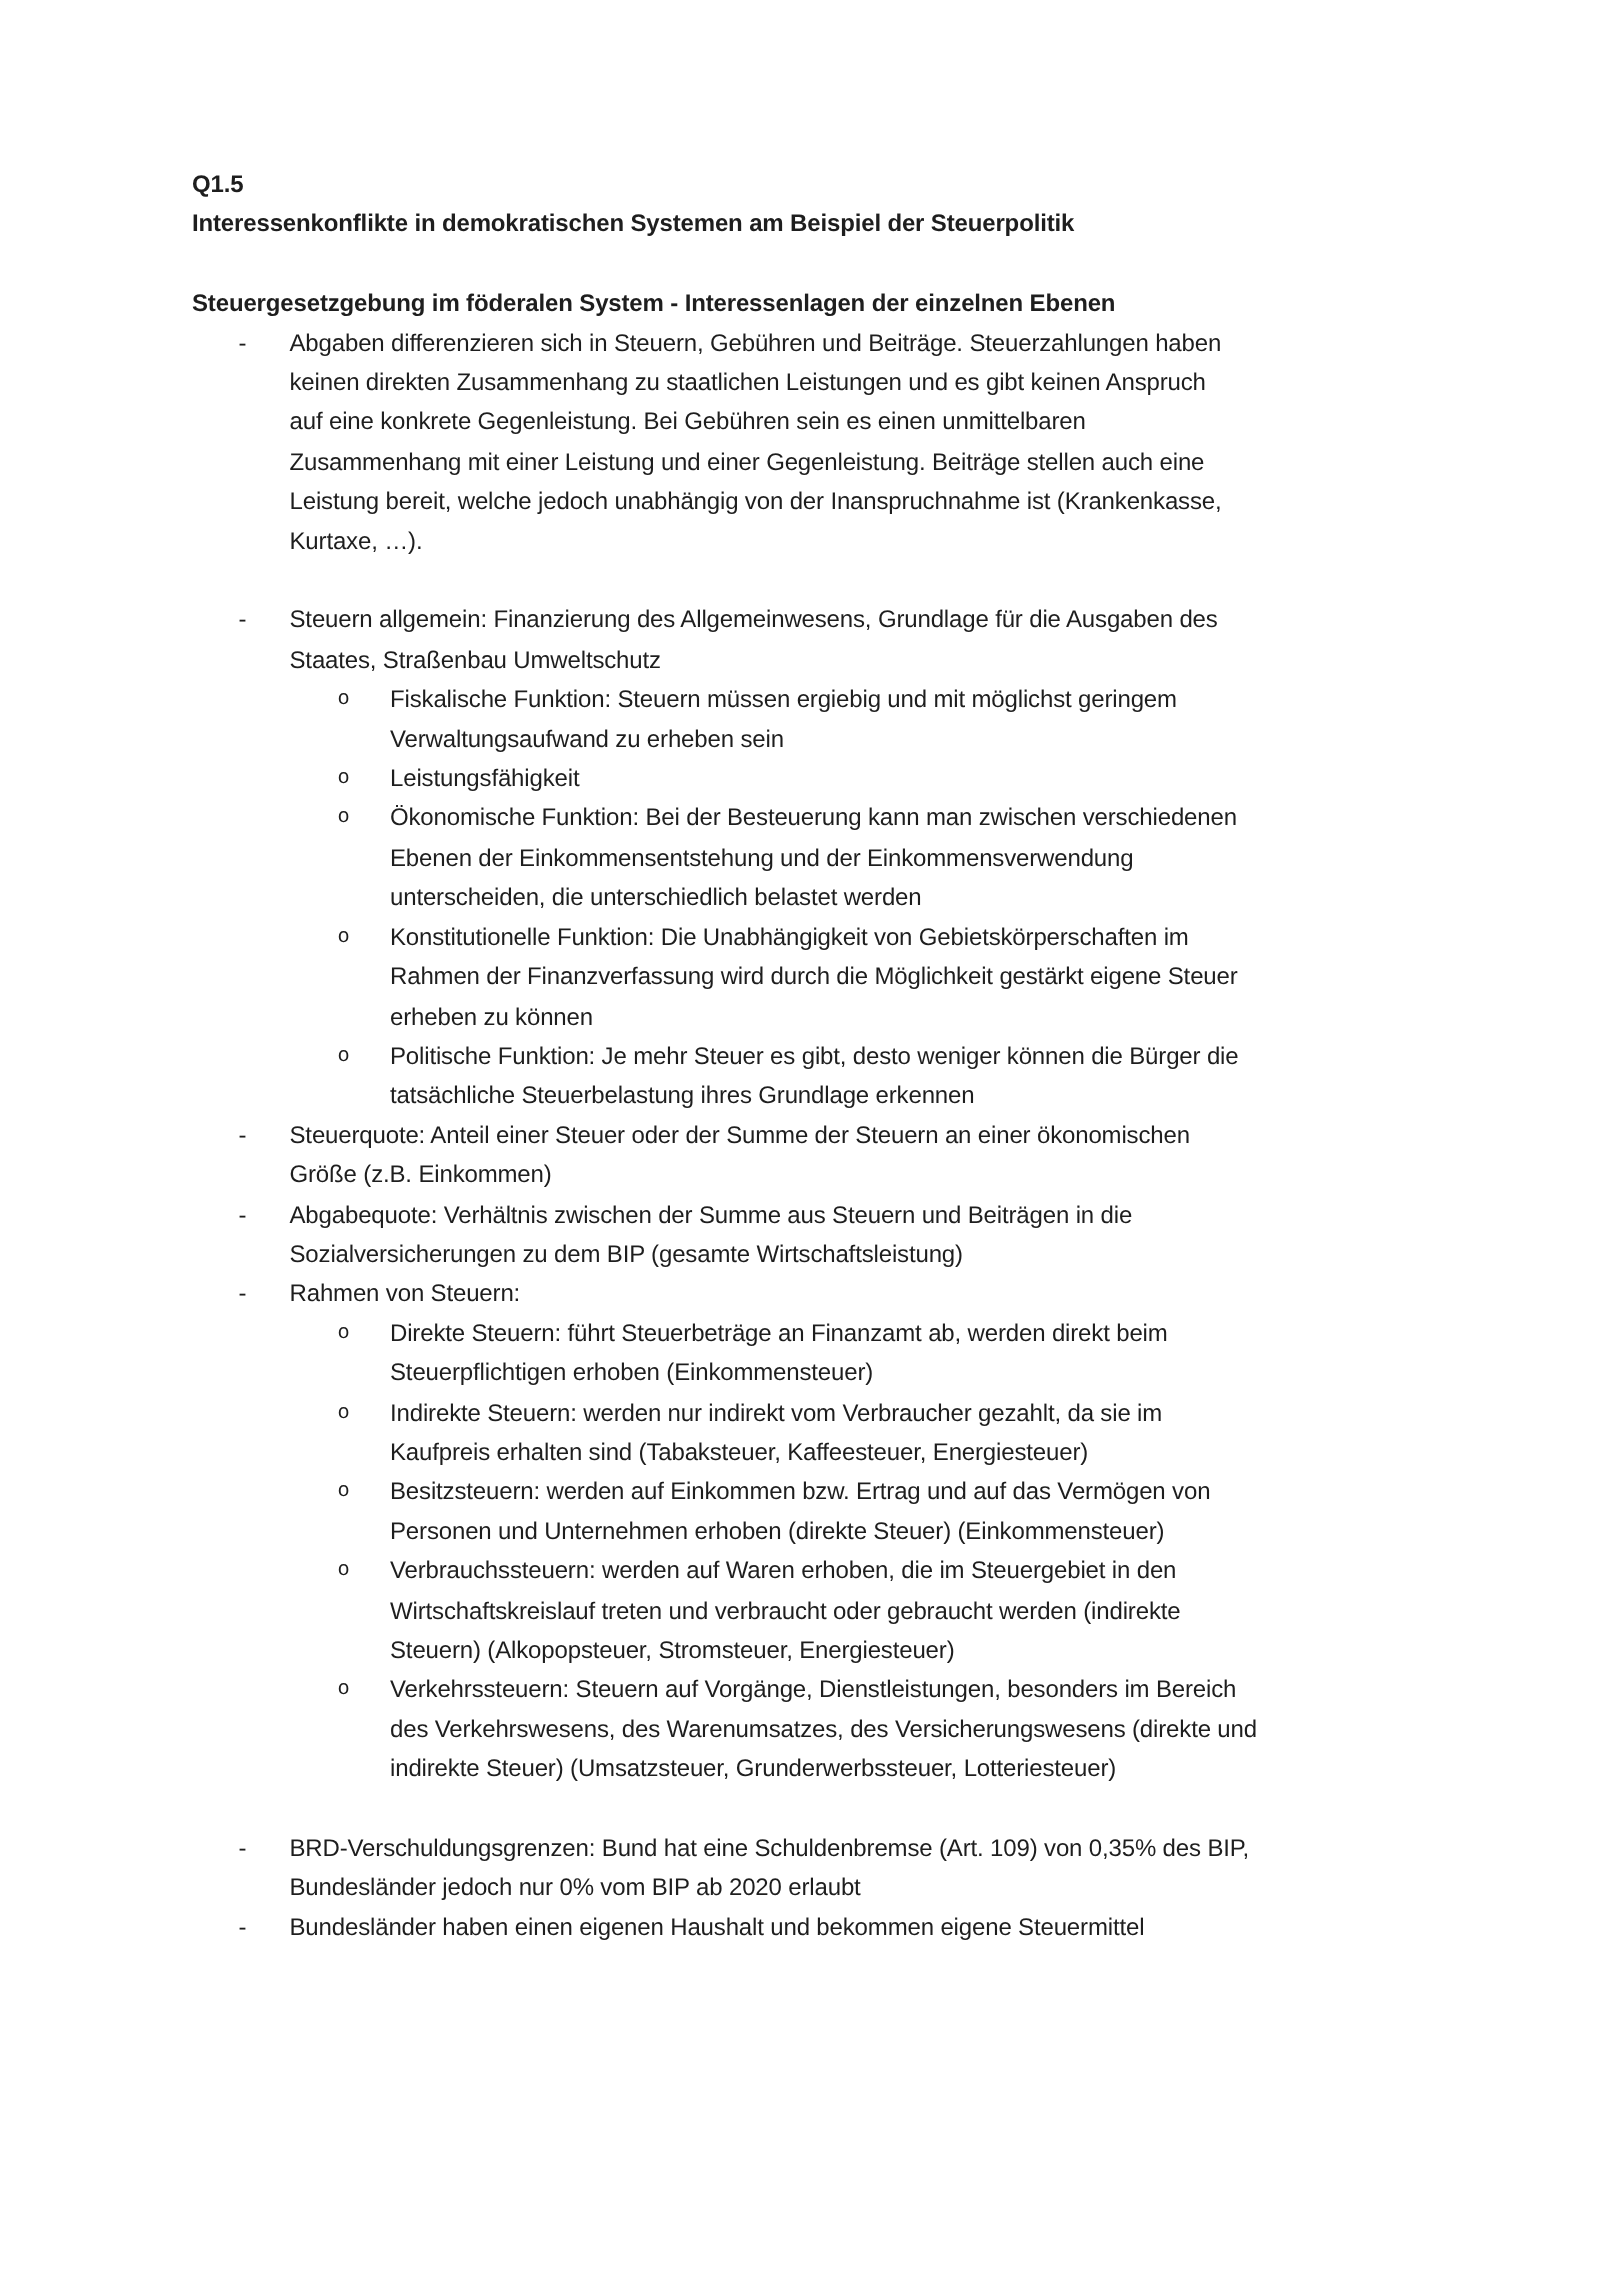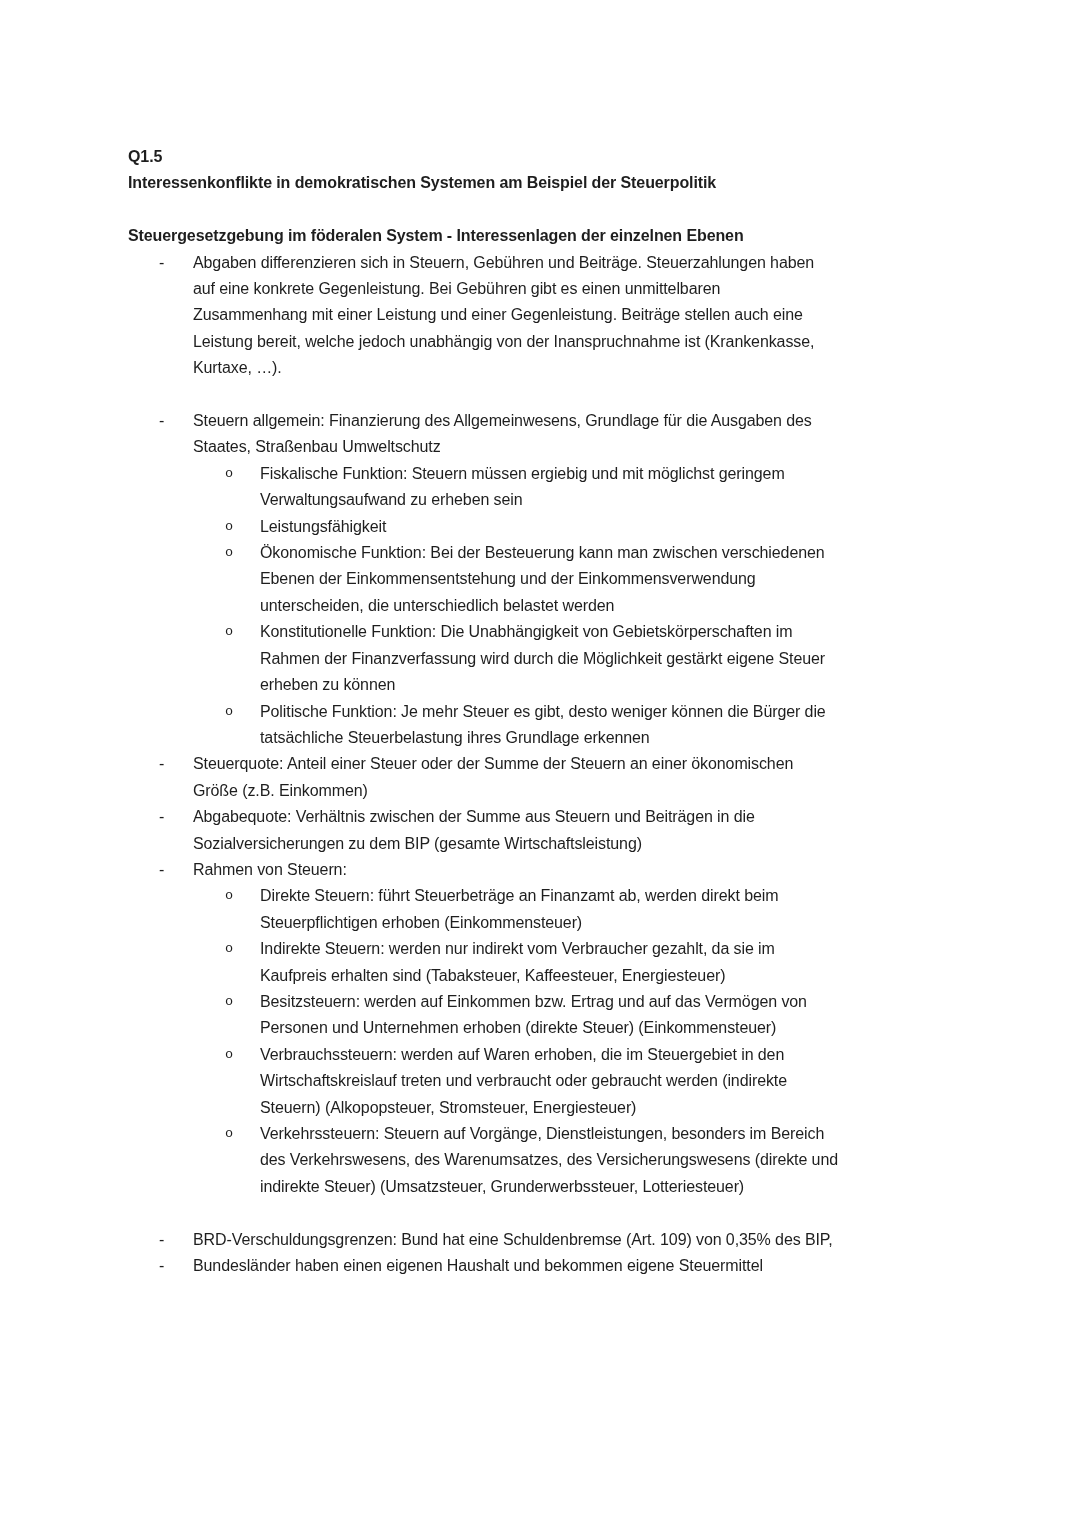--- a/index.html
+++ b/index.html
@@ -5,21 +5,21 @@
   html, body { margin: 0; padding: 0; }
   body {
     width: 1080px; height: 1527px;
     background: var(--page-bg, #ffffff);
     font-family: "Liberation Sans", sans-serif;
     color: var(--text-col, #1e1e1e);
     overflow: hidden;
   }
   .doc {
     position: absolute;
-    left: 128px; top: 144px;
+    left: 128px; top: 111px;
     width: 832px;
     font-size: 16px;
     line-height: 26.4px;
     letter-spacing: -0.1px;
   }
   .b { font-weight: bold; }
   .line { white-space: nowrap; }
   .sp { height: 26.4px; }
   .item { position: relative; }
   .item.l1 { padding-left: 65px; }
@@ -37,21 +37,22 @@
 
 <div class="doc">
   <div class="line b">Q1.5</div>
   <div class="line b">Interessenkonflikte in demokratischen Systemen am Beispiel der Steuerpolitik</div>
   <div class="sp"></div>
   <div class="line b">Steuergesetzgebung im föderalen System - Interessenlagen der einzelnen Ebenen</div>
   <div id="bullet-list">
       <div class="item l1">
         <span class="marker">-</span>
         <div class="line">Abgaben differenzieren sich in Steuern, Gebühren und Beiträge. Steuerzahlungen haben</div>
-        <div class="line">auf eine konkrete Gegenleistung. Bei Gebühren gibt es einen unmittelbaren</div>
+        <div class="line">keinen direkten Zusammenhang zu staatlichen Leistungen und es gibt keinen Anspruch</div>
+        <div class="line">auf eine konkrete Gegenleistung. Bei Gebühren sein es einen unmittelbaren</div>
         <div class="line">Zusammenhang mit einer Leistung und einer Gegenleistung. Beiträge stellen auch eine</div>
         <div class="line">Leistung bereit, welche jedoch unabhängig von der Inanspruchnahme ist (Krankenkasse,</div>
         <div class="line">Kurtaxe, …).</div>
       </div>
       <div class="sp"></div>
       <div class="item l1">
         <span class="marker">-</span>
         <div class="line">Steuern allgemein: Finanzierung des Allgemeinwesens, Grundlage für die Ausgaben des</div>
         <div class="line">Staates, Straßenbau Umweltschutz</div>
       </div>
@@ -119,19 +120,20 @@
       <div class="item l2">
         <span class="marker">o</span>
         <div class="line">Verkehrssteuern: Steuern auf Vorgänge, Dienstleistungen, besonders im Bereich</div>
         <div class="line">des Verkehrswesens, des Warenumsatzes, des Versicherungswesens (direkte und</div>
         <div class="line">indirekte Steuer) (Umsatzsteuer, Grunderwerbssteuer, Lotteriesteuer)</div>
       </div>
       <div class="sp"></div>
       <div class="item l1">
         <span class="marker">-</span>
         <div class="line">BRD-Verschuldungsgrenzen: Bund hat eine Schuldenbremse (Art. 109) von 0,35% des BIP,</div>
+        <div class="line">Bundesländer jedoch nur 0% vom BIP ab 2020 erlaubt</div>
       </div>
       <div class="item l1">
         <span class="marker">-</span>
         <div class="line">Bundesländer haben einen eigenen Haushalt und bekommen eigene Steuermittel</div>
       </div>
     </div>
 </div>
 
 </body></html>

